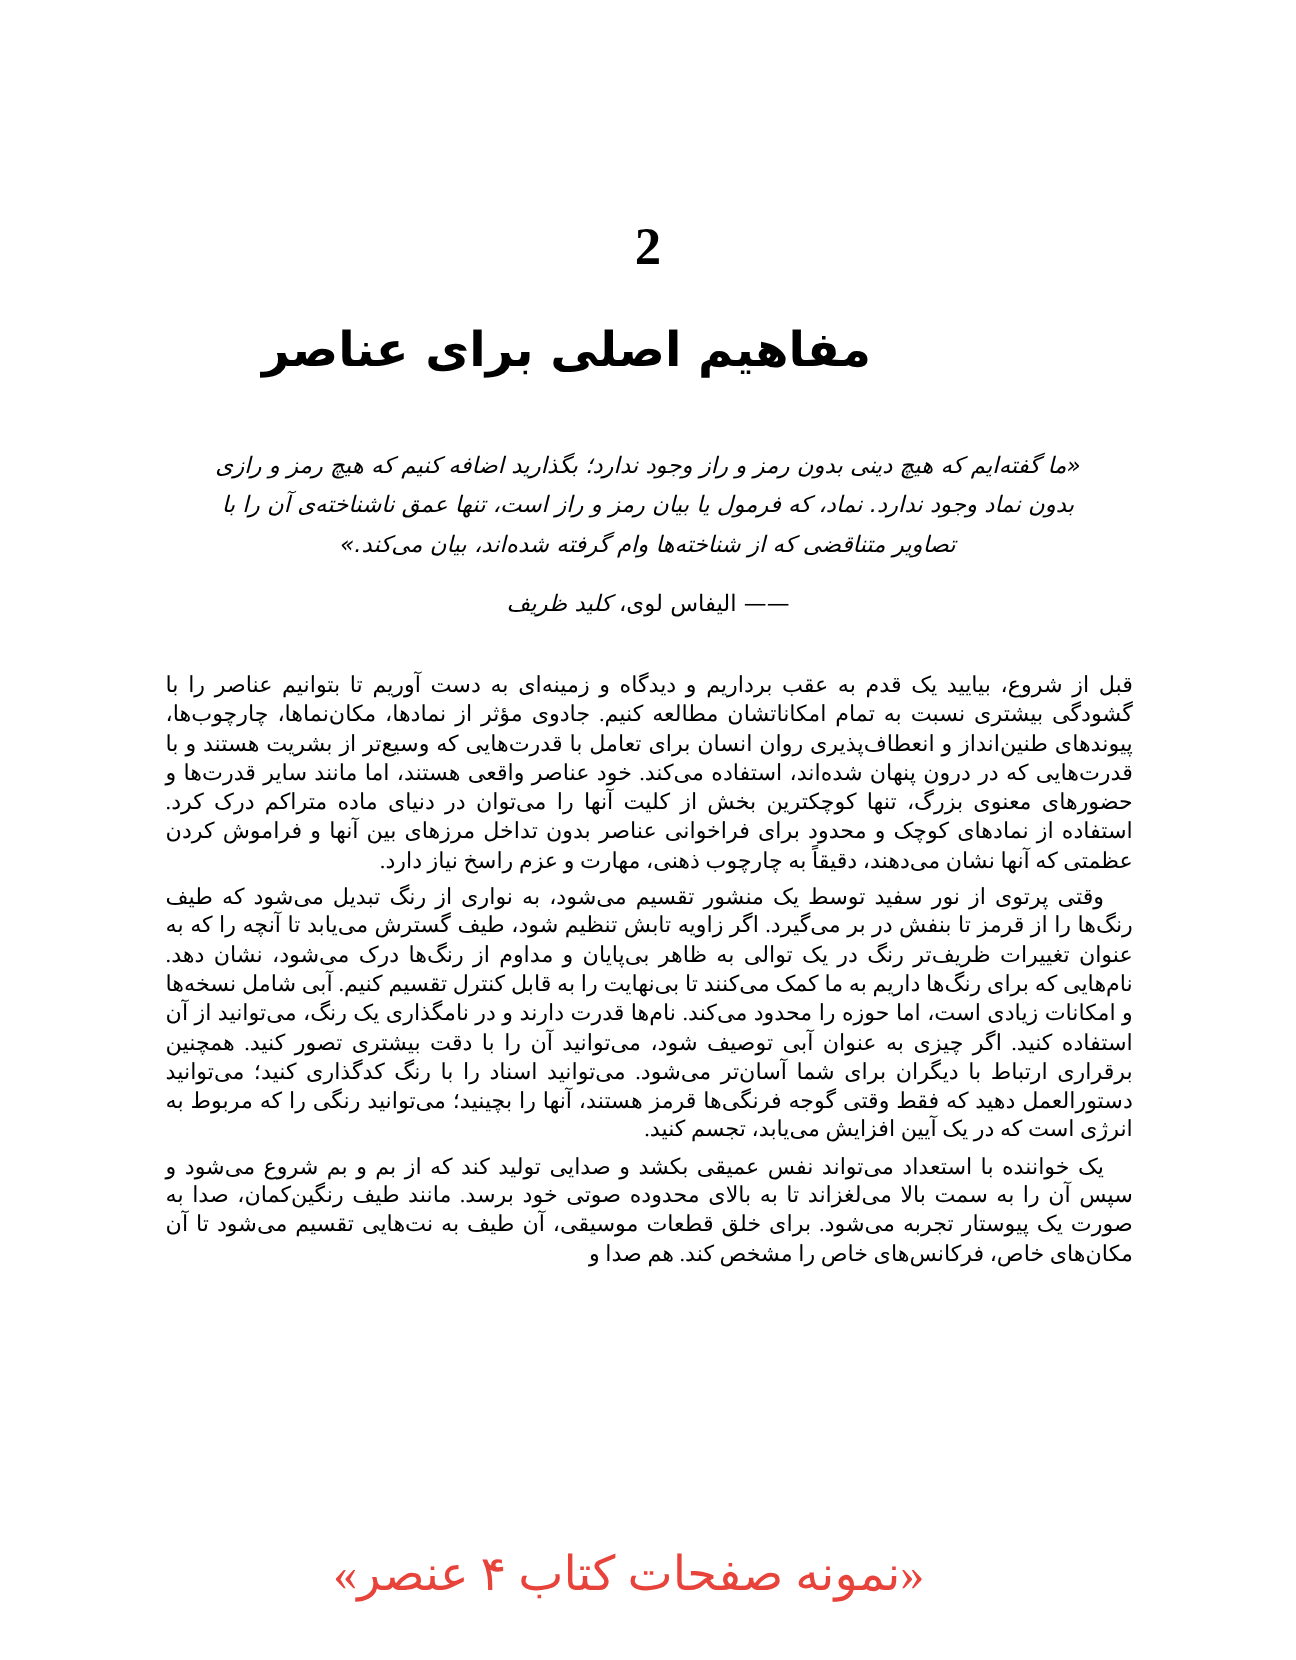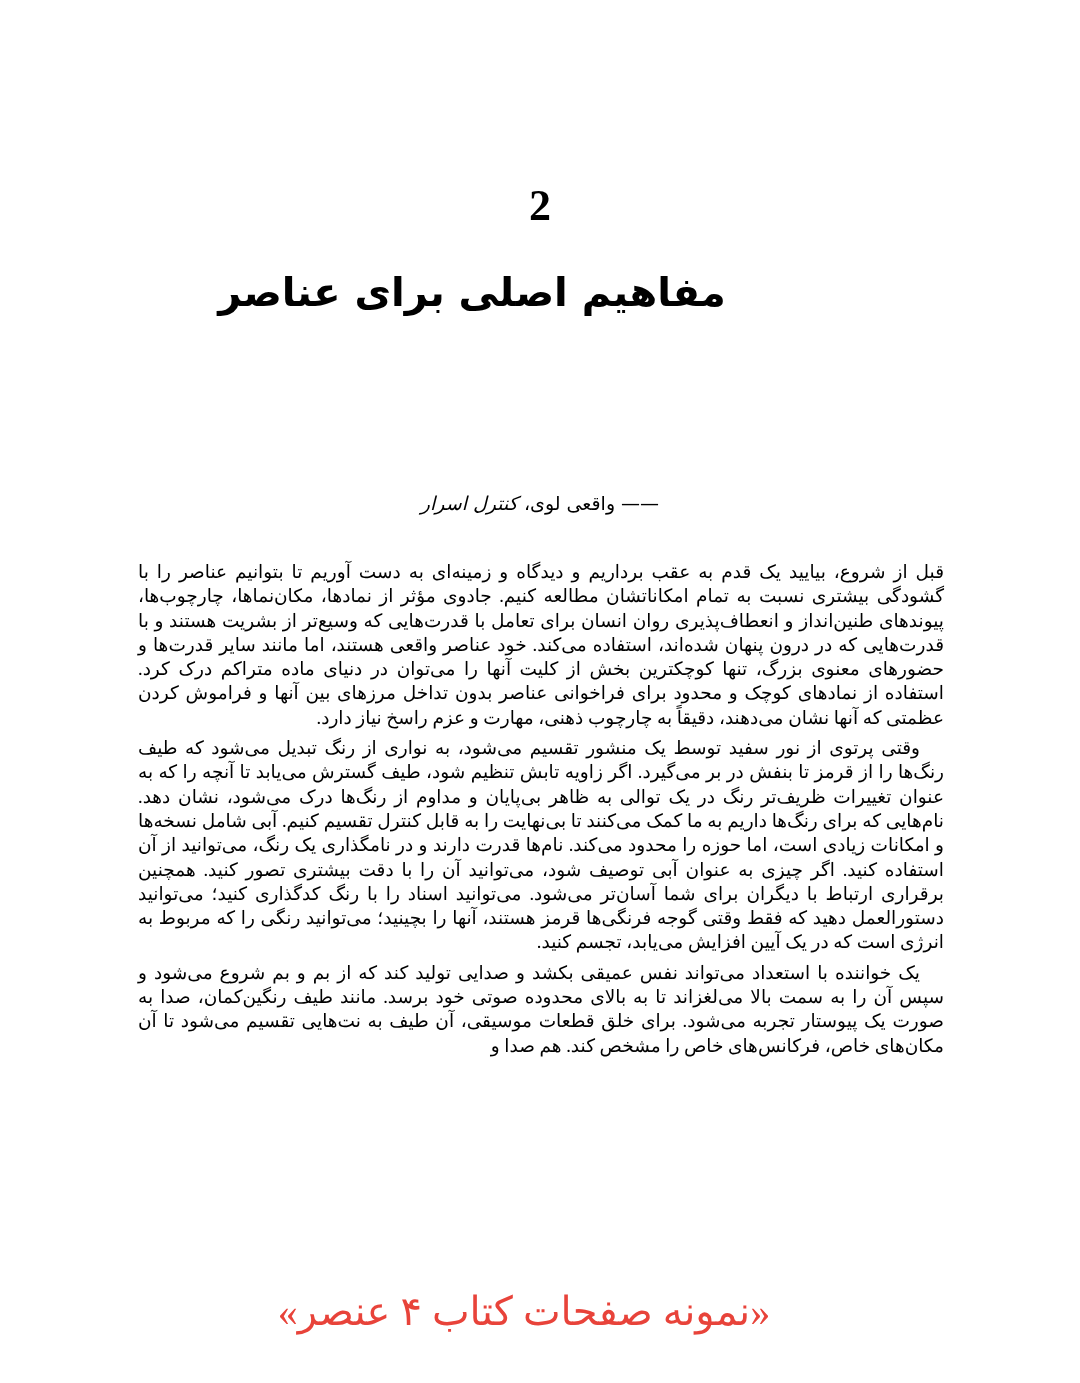--- a/index.html
+++ b/index.html
@@ -99,21 +99,22 @@
       color: #e8433a;
     }
   </style>
 </head>
 <body>
 
 <div class="page">
   <div class="chapter-number">2</div>
   <div class="chapter-title">مفاهیم اصلی برای عناصر</div>
 
-  <div class="attribution"><span>—— واقعی لوی، </span><span class="book">کنترل اسرار</span></div>
+  <div class="epigraph">«ما گفته‌ایم که هیچ دینی بدون رمز و راز وجود ندارد؛ بگذارید اضافه کنیم که هیچ رمز و رازی بدون نماد وجود ندارد. نماد، که فرمول یا بیان رمز و راز است، تنها عمق ناشناخته‌ی آن را با تصاویر متناقضی که از شناخته‌ها وام گرفته شده‌اند، بیان می‌کند.»</div>
+  <div class="attribution"><span>—— الیفاس لوی، </span><span class="book">کلید ظریف</span></div>
 
   <div class="body-text">
     <p class="first">قبل از شروع، بیایید یک قدم به عقب برداریم و دیدگاه و زمینه‌ای به دست آوریم تا بتوانیم عناصر را با گشودگی بیشتری نسبت به تمام امکاناتشان مطالعه کنیم. جادوی مؤثر از نمادها، مکان‌نماها، چارچوب‌ها، پیوندهای طنین‌انداز و انعطاف‌پذیری روان انسان برای تعامل با قدرت‌هایی که وسیع‌تر از بشریت هستند و با قدرت‌هایی که در درون پنهان شده‌اند، استفاده می‌کند. خود عناصر واقعی هستند، اما مانند سایر قدرت‌ها و حضورهای معنوی بزرگ، تنها کوچکترین بخش از کلیت آنها را می‌توان در دنیای ماده متراکم درک کرد. استفاده از نمادهای کوچک و محدود برای فراخوانی عناصر بدون تداخل مرزهای بین آنها و فراموش کردن عظمتی که آنها نشان می‌دهند، دقیقاً به چارچوب ذهنی، مهارت و عزم راسخ نیاز دارد.</p>
     <p>وقتی پرتوی از نور سفید توسط یک منشور تقسیم می‌شود، به نواری از رنگ تبدیل می‌شود که طیف رنگ‌ها را از قرمز تا بنفش در بر می‌گیرد. اگر زاویه تابش تنظیم شود، طیف گسترش می‌یابد تا آنچه را که به عنوان تغییرات ظریف‌تر رنگ در یک توالی به ظاهر بی‌پایان و مداوم از رنگ‌ها درک می‌شود، نشان دهد. نام‌هایی که برای رنگ‌ها داریم به ما کمک می‌کنند تا بی‌نهایت را به قابل کنترل تقسیم کنیم. آبی شامل نسخه‌ها و امکانات زیادی است، اما حوزه را محدود می‌کند. نام‌ها قدرت دارند و در نامگذاری یک رنگ، می‌توانید از آن استفاده کنید. اگر چیزی به عنوان آبی توصیف شود، می‌توانید آن را با دقت بیشتری تصور کنید. همچنین برقراری ارتباط با دیگران برای شما آسان‌تر می‌شود. می‌توانید اسناد را با رنگ کدگذاری کنید؛ می‌توانید دستورالعمل دهید که فقط وقتی گوجه فرنگی‌ها قرمز هستند، آنها را بچینید؛ می‌توانید رنگی را که مربوط به انرژی است که در یک آیین افزایش می‌یابد، تجسم کنید.</p>
     <p>یک خواننده با استعداد می‌تواند نفس عمیقی بکشد و صدایی تولید کند که از بم و بم شروع می‌شود و سپس آن را به سمت بالا می‌لغزاند تا به بالای محدوده صوتی خود برسد. مانند طیف رنگین‌کمان، صدا به صورت یک پیوستار تجربه می‌شود. برای خلق قطعات موسیقی، آن طیف به نت‌هایی تقسیم می‌شود تا آن مکان‌های خاص، فرکانس‌های خاص را مشخص کند. هم صدا و</p>
   </div>
 
   <div class="watermark" style="color: rgb(232, 67, 58);">«نمونه صفحات کتاب ۴ عنصر»</div>
 </div>
 

